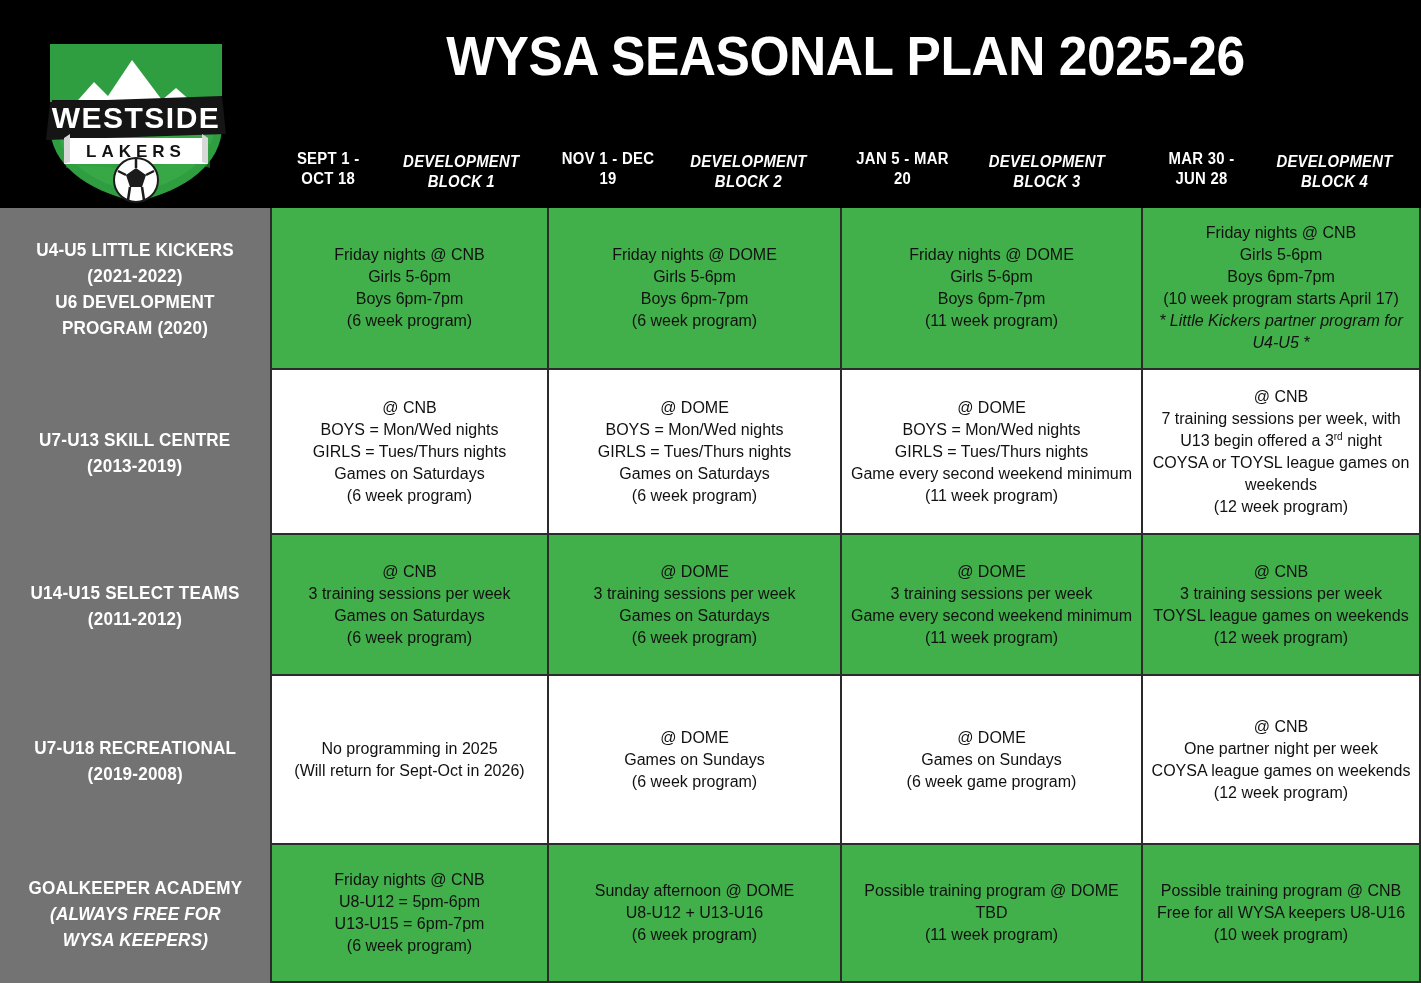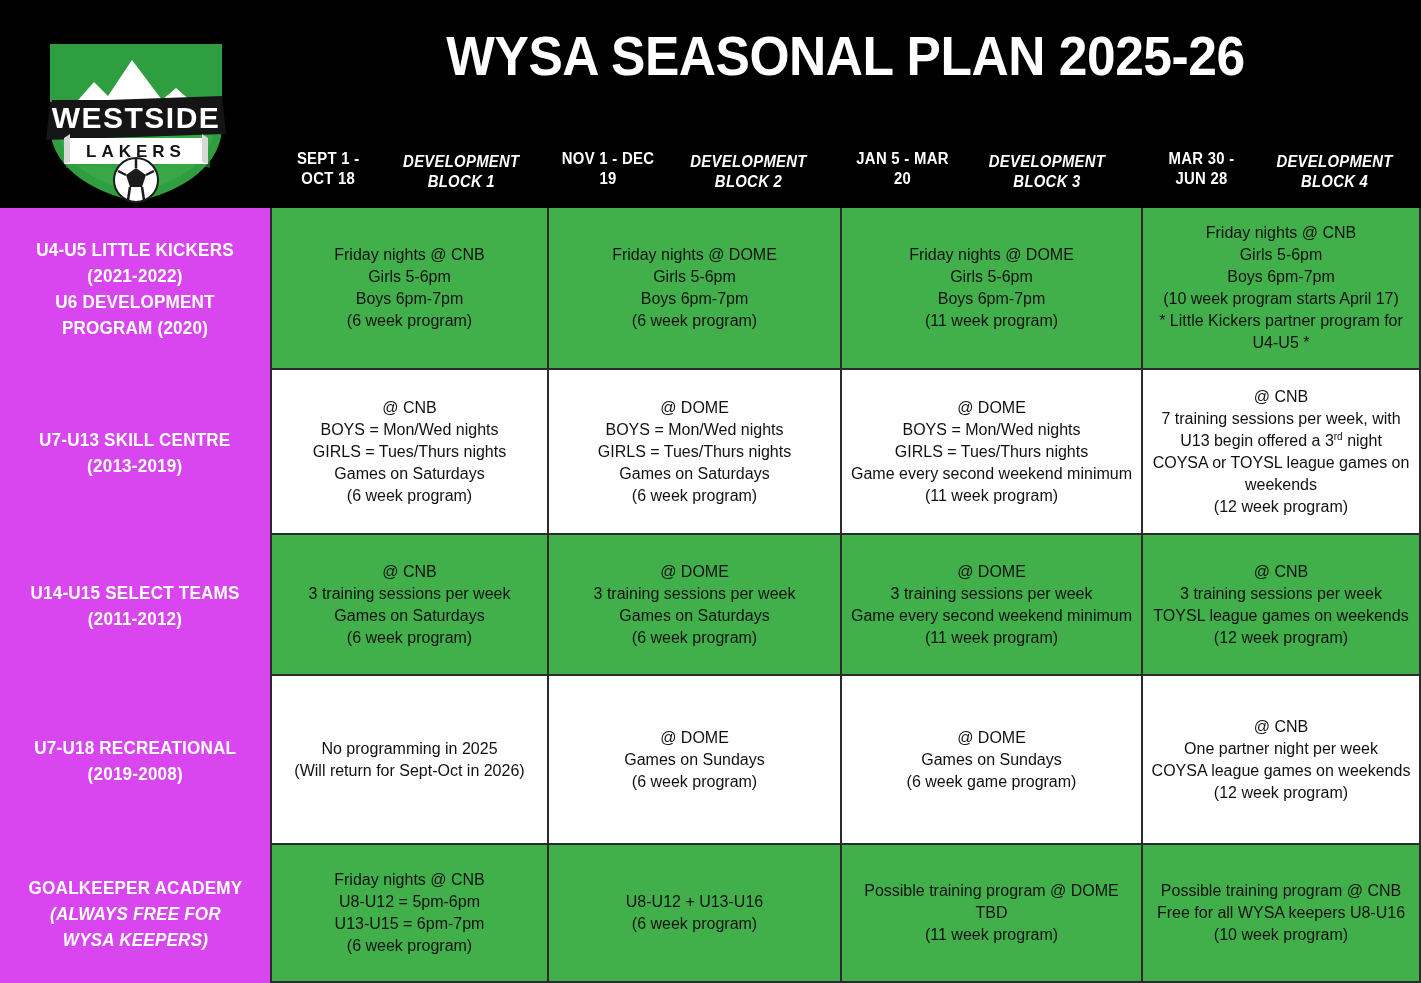--- a/index.html
+++ b/index.html
@@ -92,21 +92,21 @@
     left: 0px;
     top: 208px;
     width: 1421px;
     height: 775px;
     display: grid;
     grid-template-columns: 270px 279px 293px 301px 278px;
     grid-template-rows: 162px 165px 141px 169px 138px;
   }
 
   .row-label {
-    background: #d946ef;
+    background: #737373;
     color: #ffffff;
     display: flex;
     align-items: center;
     justify-content: center;
     text-align: center;
     padding: 4px 12px;
     font-size: 18px;
     line-height: 26px;
     font-weight: 700;
     letter-spacing: 0.2px;
@@ -122,21 +122,21 @@
     padding: 18px 8px;
     font-size: 16px;
     line-height: 22px;
     font-weight: 400;
     color: #111111;
     border-right: 2px solid #2b2b2b;
     border-bottom: 2px solid #2b2b2b;
   }
   .cell .lines { display: block; width: 100%; }
   .cell .ln { display: block; }
-  .cell .ital { }
+  .cell .ital { font-style: italic; }
   .cell sup { font-size: 10px; vertical-align: super; line-height: 0; }
 
   .green { background: #42b04a; }
   .white { background: #ffffff; }
 
   .cell.col-first { border-left: 2px solid #2b2b2b; }
   .cell.col-last  { border-right: 2px solid #2b2b2b; }
 </style>
 </head>
 <body>
@@ -364,20 +364,21 @@
       <div class="cell green col-first">
         <div class="lines">
           <span class="ln">Friday nights @ CNB</span>
           <span class="ln">U8-U12 = 5pm-6pm</span>
           <span class="ln">U13-U15 = 6pm-7pm</span>
           <span class="ln">(6 week program)</span>
         </div>
       </div>
       <div class="cell green">
         <div class="lines">
+          <span class="ln">Sunday afternoon @ DOME</span>
           <span class="ln">U8-U12 + U13-U16</span>
           <span class="ln">(6 week program)</span>
         </div>
       </div>
       <div class="cell green">
         <div class="lines">
           <span class="ln">Possible training program @ DOME</span>
           <span class="ln">TBD</span>
           <span class="ln">(11 week program)</span>
         </div>

